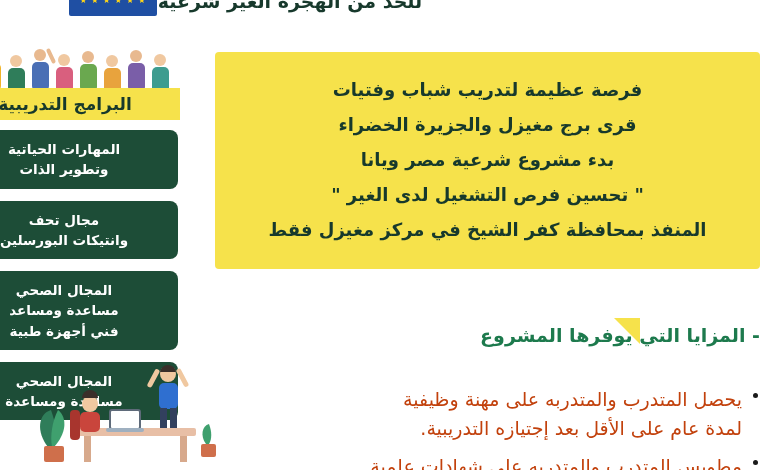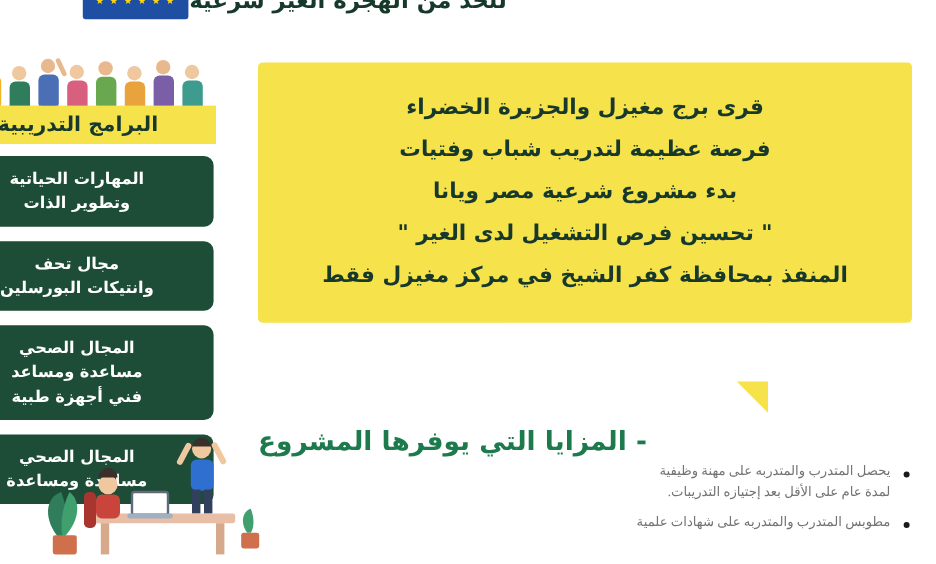--- a/index.html
+++ b/index.html
@@ -128,48 +128,47 @@
     right: 140px;
     width: 0;
     height: 0;
     border-right: 26px solid #f6e24b;
     border-bottom: 26px solid transparent;
   }
 
   
   .benefits-title {
     position: absolute;
-    top: 356px;
+    top: 324px;
     right: 20px;
     width: 545px;
-    text-align: left;
-    direction: rtl;
-    font-size: 22px;
+    text-align: right;
+    direction: rtl;
+    font-size: 19px;
     font-weight: bold;
     color: #1d7a4d;
   }
   .benefits-list {
     position: absolute;
     top: 385px;
     right: 20px;
     width: 400px;
     direction: rtl;
     list-style: none;
     margin: 0;
     padding: 0;
   }
   .benefits-list li {
     position: relative;
     padding-right: 18px;
     margin-bottom: 8px;
-    font-size: 11px;
-    color: #737373;
+    font-size: 19px;
+    color: #c2410c;
     line-height: 1.55;
     text-align: right;
-    font-family: Liberation Serif, serif;
   }
   .benefits-list li::before {
     content: "";
     position: absolute;
     right: 2px;
     top: 8px;
     width: 5px;
     height: 5px;
     border-radius: 50%;
     background: #1a1a1a;
@@ -268,33 +267,33 @@
       <span class="line">مساعدة ومساعد</span>
       <span class="line">فني أجهزة طبية</span>
     </div>
     <div class="card">
       <span class="line">المجال الصحي</span>
       <span class="line">مساعدة ومساعدة</span>
     </div>
   </div>
 
   <div class="callout">
+    <span class="line">فرصة عظيمة لتدريب شباب وفتيات</span>
     <span class="line">قرى برج مغيزل والجزيرة الخضراء</span>
-    <span class="line">فرصة عظيمة لتدريب شباب وفتيات</span>
     <span class="line">بدء مشروع شرعية مصر ويانا</span>
     <span class="line">" تحسين فرص التشغيل لدى الغير "</span>
     <span class="line">المنفذ بمحافظة كفر الشيخ في مركز مغيزل فقط</span>
   </div>
   <div class="callout-tail"></div>
 
   <div class="benefits-title">- المزايا التي يوفرها المشروع</div>
   <ul class="benefits-list">
     <li>
       <span>يحصل المتدرب والمتدربه على مهنة وظيفية</span>
-      <span class="sub">لمدة عام على الأقل بعد إجتيازه التدريبات.</span>
+      <span class="sub">لمدة عام على الأقل بعد إجتيازه التدريبية.</span>
     </li>
     <li>
       <span>مطوبس المتدرب والمتدربه على شهادات علمية</span>
     </li>
   </ul>
 
   <div class="illus">
     <svg width="205" height="118" viewBox="0 0 205 118" xmlns="http://www.w3.org/2000/svg">
 
       <g>

